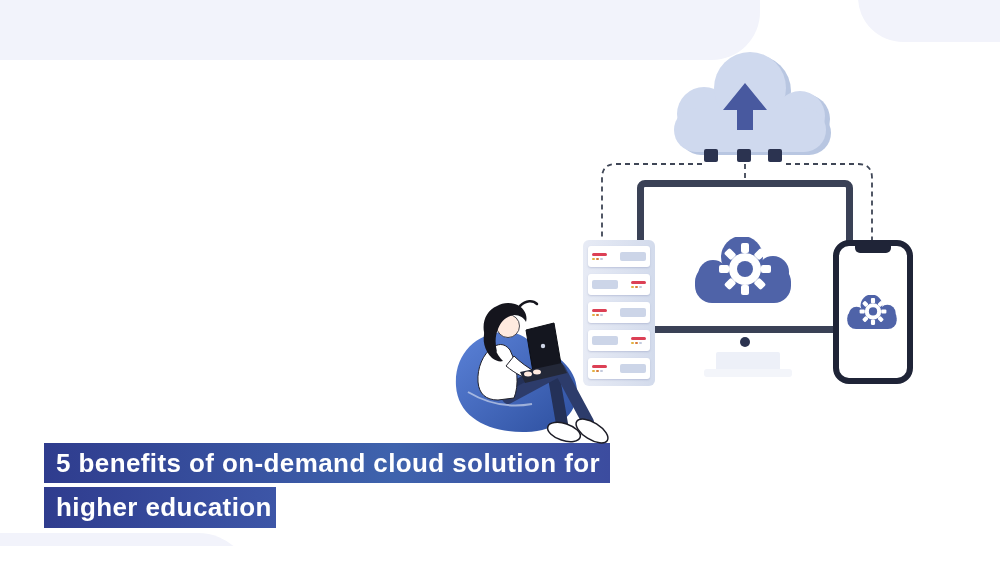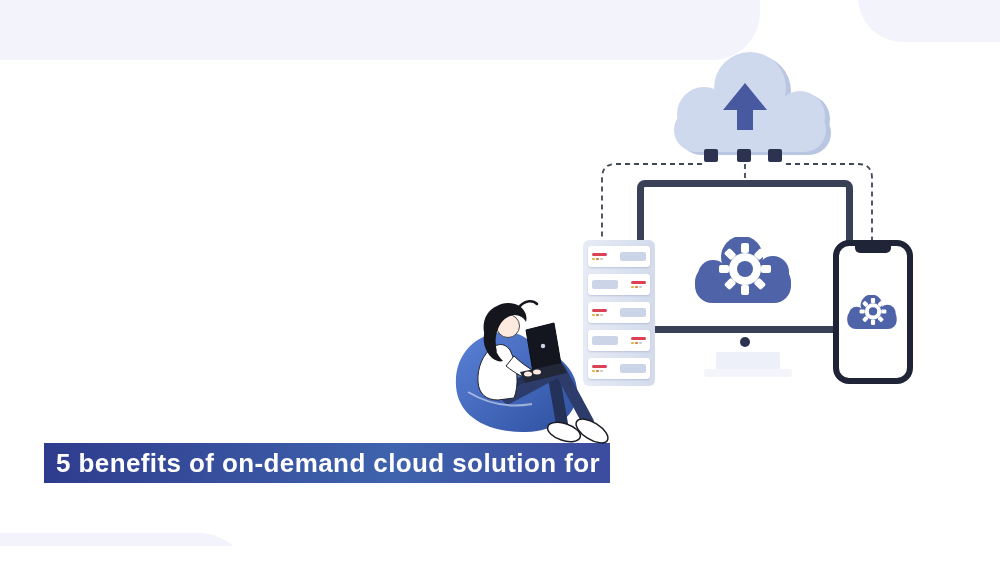--- a/index.html
+++ b/index.html
@@ -240,14 +240,17 @@
     <polygon points="86,42 114,35 121,76 93,84" fill="#14161f" stroke="#0b0d14" stroke-width="1"></polygon>
     <circle cx="103" cy="58" r="2.2" fill="#cfd6e6"></circle>
     <polygon points="80,84 122,75 127,85 85,95" fill="#232838"></polygon>
     <ellipse cx="88" cy="86" rx="4" ry="2.5" fill="#ffeadf"></ellipse>
     <ellipse cx="97" cy="84" rx="4" ry="2.5" fill="#ffeadf"></ellipse>
   </svg>
 
   <div class="abs bar bar1">
     <span>5 benefits of on-demand cloud solution for</span>
   </div>
+  <div class="abs bar bar2">
+    <span>higher education</span>
+  </div>
 
 </div>
 
 </body></html>

